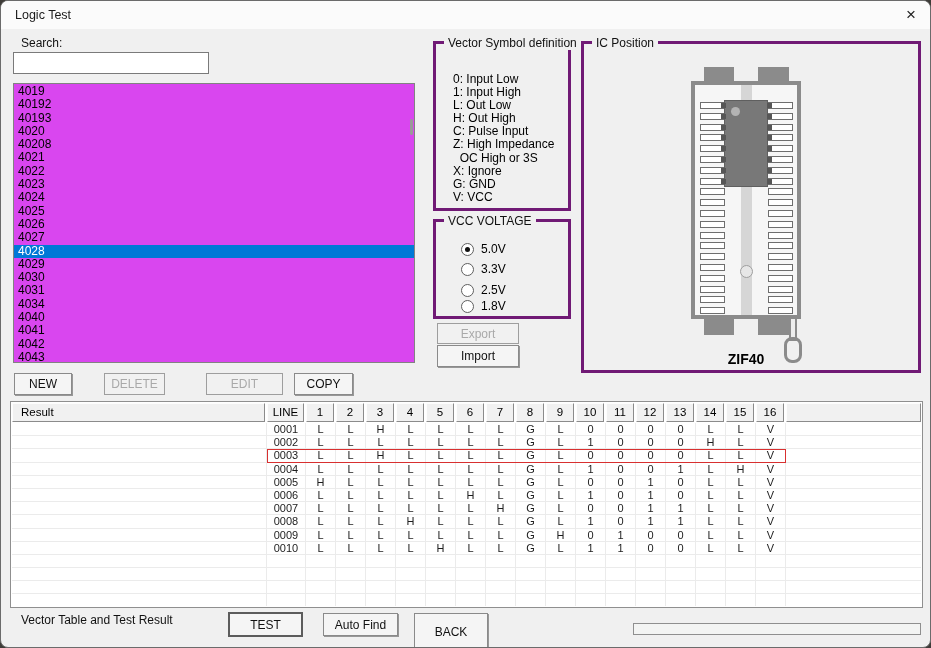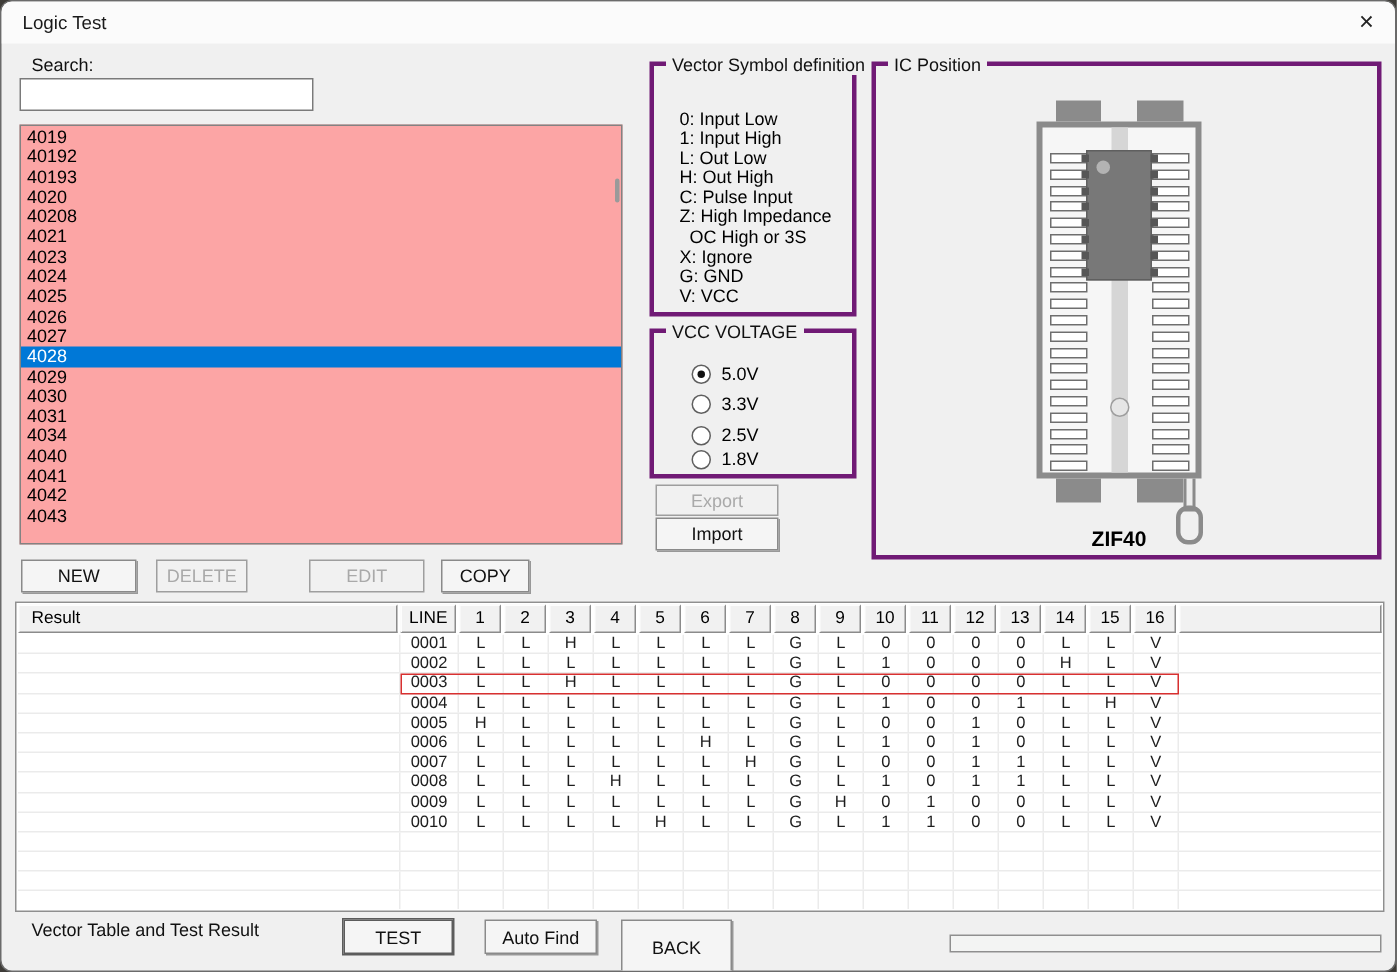--- a/index.html
+++ b/index.html
@@ -9,31 +9,31 @@
   .titlebar { position:absolute; left:0; top:0; width:100%; height:28px; background:#fbfbfb; }
   .title { position:absolute; left:14px; top:7px; font-size:12.5px; color:#1a1a1a; }
   .close-btn { position:absolute; right:4px; top:0; width:30px; height:28px; text-align:center;
                line-height:26px; font-size:17px; color:#222; cursor:pointer; background:transparent; border:none; }
 
   .lbl { position:absolute; font-size:12px; color:#111; }
   #search-label { left:20px; top:35px; }
   #search-input { position:absolute; left:12px; top:51px; width:196px; height:22px; background:#fff;
                   border:1px solid #7a7a7a; font-size:12px; padding:2px 5px; font-family:inherit; }
 
-  #device-list { position:absolute; left:12px; top:82px; width:402px; height:280px; background:#fca5a5;
+  #device-list { position:absolute; left:12px; top:82px; width:402px; height:280px; background:#d946ef;
                  border:1px solid #828282; overflow:hidden; padding-top:1px; }
   .list-item { height:13.3px; line-height:13.3px; font-size:12px; padding-left:4px; color:#000; cursor:default; }
   .list-item.selected { background:#0078d7; color:#fff; }
   #list-scrollbar { position:absolute; left:396px; top:35px; width:3px; height:16px; background:#9a9a9a; border-radius:2px; }
 
   .btn { position:absolute; background:#f5f5f5; border:1px solid #8a8a8a; box-shadow:1px 1px 0 rgba(80,80,80,.55);
          font-size:12px; font-family:inherit; color:#111; text-align:center; cursor:pointer; }
   .btn.disabled { color:#a9a9a9; box-shadow:none; border-color:#9e9e9e; background:#f1f1f1; }
   .btn.default { border:1px solid #5c5c5c; box-shadow:0 0 0 1px #5c5c5c; }
-  #btn-new    { left:13px;  top:372px; width:77px; height:22px; }
+  #btn-new    { left:13px;  top:372px; width:58px; height:22px; }
   #btn-delete { left:103px; top:372px; width:61px; height:22px; }
   #btn-edit   { left:205px; top:372px; width:77px; height:22px; }
   #btn-copy   { left:293px; top:372px; width:59px; height:22px; }
   #btn-export { left:436px; top:322px; width:82px; height:21px; }
   #btn-import { left:436px; top:344px; width:82px; height:22px; }
   #btn-test     { left:228px; top:612px; width:73px; height:23px; }
   #btn-autofind { left:322px; top:612px; width:75px; height:23px; }
   #btn-back     { left:413px; top:612px; width:74px; height:38px; }
 
   .groupbox { position:absolute; border:3px solid #701a75; }
@@ -98,20 +98,21 @@
   <input id="search-input" value="" style="">
 
   <div id="device-list">
     <div id="list-scrollbar"></div>
   <div class="list-item">4019</div>
       <div class="list-item">40192</div>
       <div class="list-item">40193</div>
       <div class="list-item">4020</div>
       <div class="list-item">40208</div>
       <div class="list-item">4021</div>
+      <div class="list-item">4022</div>
       <div class="list-item">4023</div>
       <div class="list-item">4024</div>
       <div class="list-item">4025</div>
       <div class="list-item">4026</div>
       <div class="list-item">4027</div>
       <div class="list-item selected" style="background: rgb(0, 120, 215);">4028</div>
       <div class="list-item">4029</div>
       <div class="list-item">4030</div>
       <div class="list-item">4031</div>
       <div class="list-item">4034</div>

